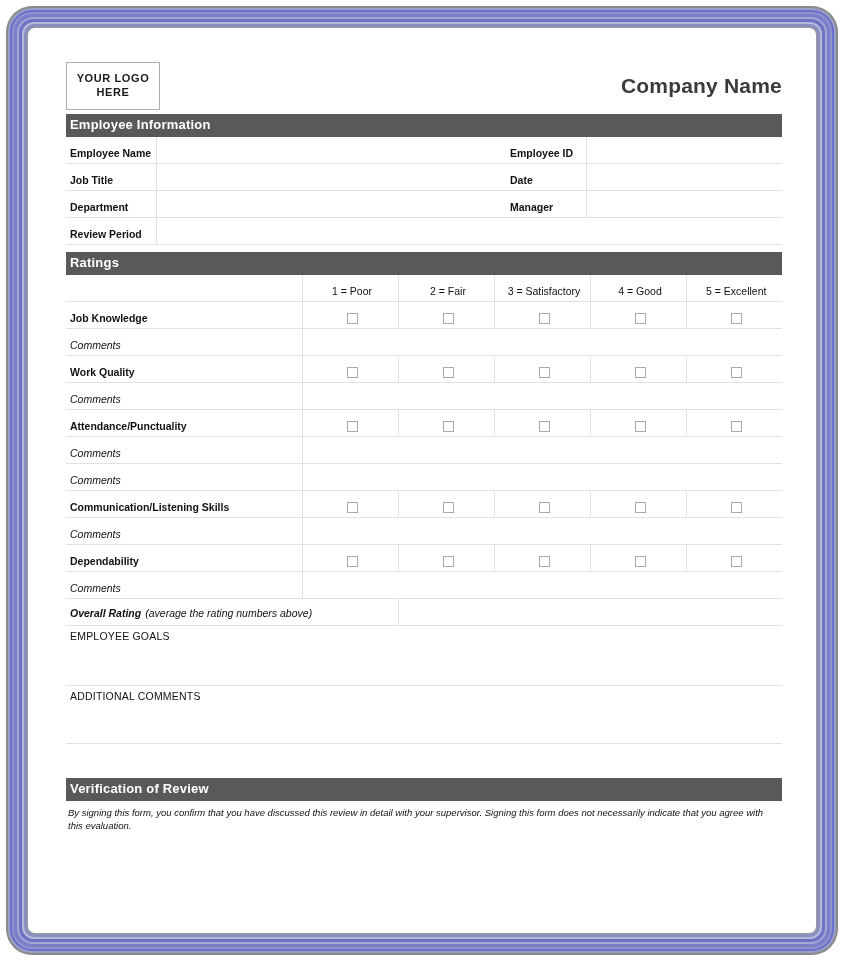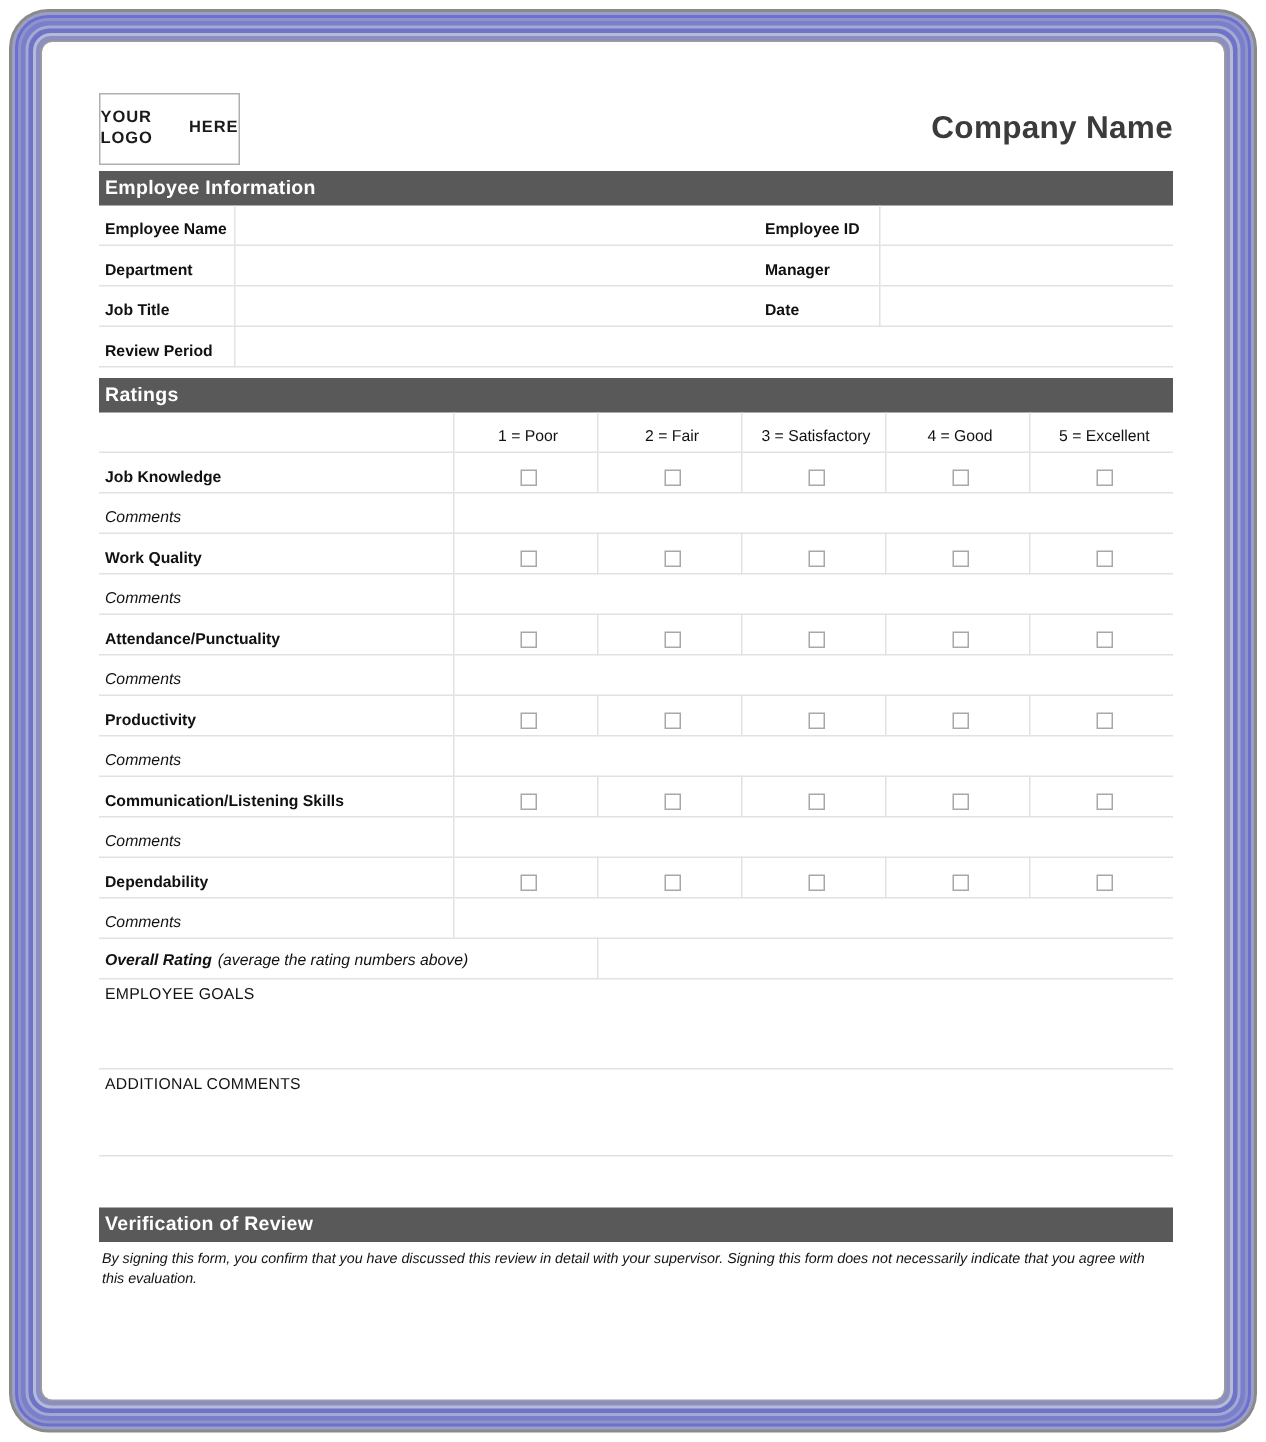--- a/index.html
+++ b/index.html
@@ -97,21 +97,21 @@
   .doc-header {
     position: relative;
     height: 66px;
   }
   .logo-box {
     position: absolute;
     left: 0; top: 14px;
     width: 94px; height: 48px;
     border: 1px solid #b0b0b0;
     display: flex;
-    flex-direction: row;
+    flex-direction: column;
     align-items: center;
     justify-content: center;
     line-height: 1.25;
   }
   .logo-line {
     font-size: 11px;
     font-weight: bold;
     letter-spacing: 0.6px;
     color: #1a1a1a;
   }
@@ -262,29 +262,29 @@
 
       <table class="grid info-table">
         <tbody>
           <tr>
             <td class="lbl-bold vline-r" style="width:90px">Employee Name</td>
             <td style="width:350px"></td>
             <td class="lbl-bold vline-r" style="width:80px">Employee ID</td>
             <td></td>
           </tr>
           <tr>
+            <td class="lbl-bold vline-r">Job Title</td>
+            <td></td>
+            <td class="lbl-bold vline-r">Date</td>
+            <td></td>
+          </tr>
+          <tr>
             <td class="lbl-bold vline-r">Department</td>
             <td></td>
             <td class="lbl-bold vline-r">Manager</td>
-            <td></td>
-          </tr>
-          <tr>
-            <td class="lbl-bold vline-r">Job Title</td>
-            <td></td>
-            <td class="lbl-bold vline-r">Date</td>
             <td></td>
           </tr>
           <tr>
             <td class="lbl-bold vline-r">Review Period</td>
             <td colspan="3"></td>
           </tr>
         </tbody>
       </table>
 
       <div class="section-bar" style="margin-top:7px">Ratings</div>
@@ -332,28 +332,20 @@
             <td class="cbox-cell vline-r"><span class="cbox"></span></td>
             <td class="cbox-cell vline-r"><span class="cbox"></span></td>
             <td class="cbox-cell vline-r"><span class="cbox"></span></td>
             <td class="cbox-cell"><span class="cbox"></span></td>
           </tr>
           <tr class="comments-row">
             <td class="vline-r">Comments</td>
             <td colspan="5"></td>
           </tr>
 
-          <tr class="crit-row">
-            <td class="crit-name vline-r">Productivity</td>
-            <td class="cbox-cell vline-r"><span class="cbox"></span></td>
-            <td class="cbox-cell vline-r"><span class="cbox"></span></td>
-            <td class="cbox-cell vline-r"><span class="cbox"></span></td>
-            <td class="cbox-cell vline-r"><span class="cbox"></span></td>
-            <td class="cbox-cell"><span class="cbox"></span></td>
-          </tr>
           <tr class="comments-row">
             <td class="vline-r">Comments</td>
             <td colspan="5"></td>
           </tr>
 
           <tr class="crit-row">
             <td class="crit-name vline-r">Communication/Listening Skills</td>
             <td class="cbox-cell vline-r"><span class="cbox"></span></td>
             <td class="cbox-cell vline-r"><span class="cbox"></span></td>
             <td class="cbox-cell vline-r"><span class="cbox"></span></td>

